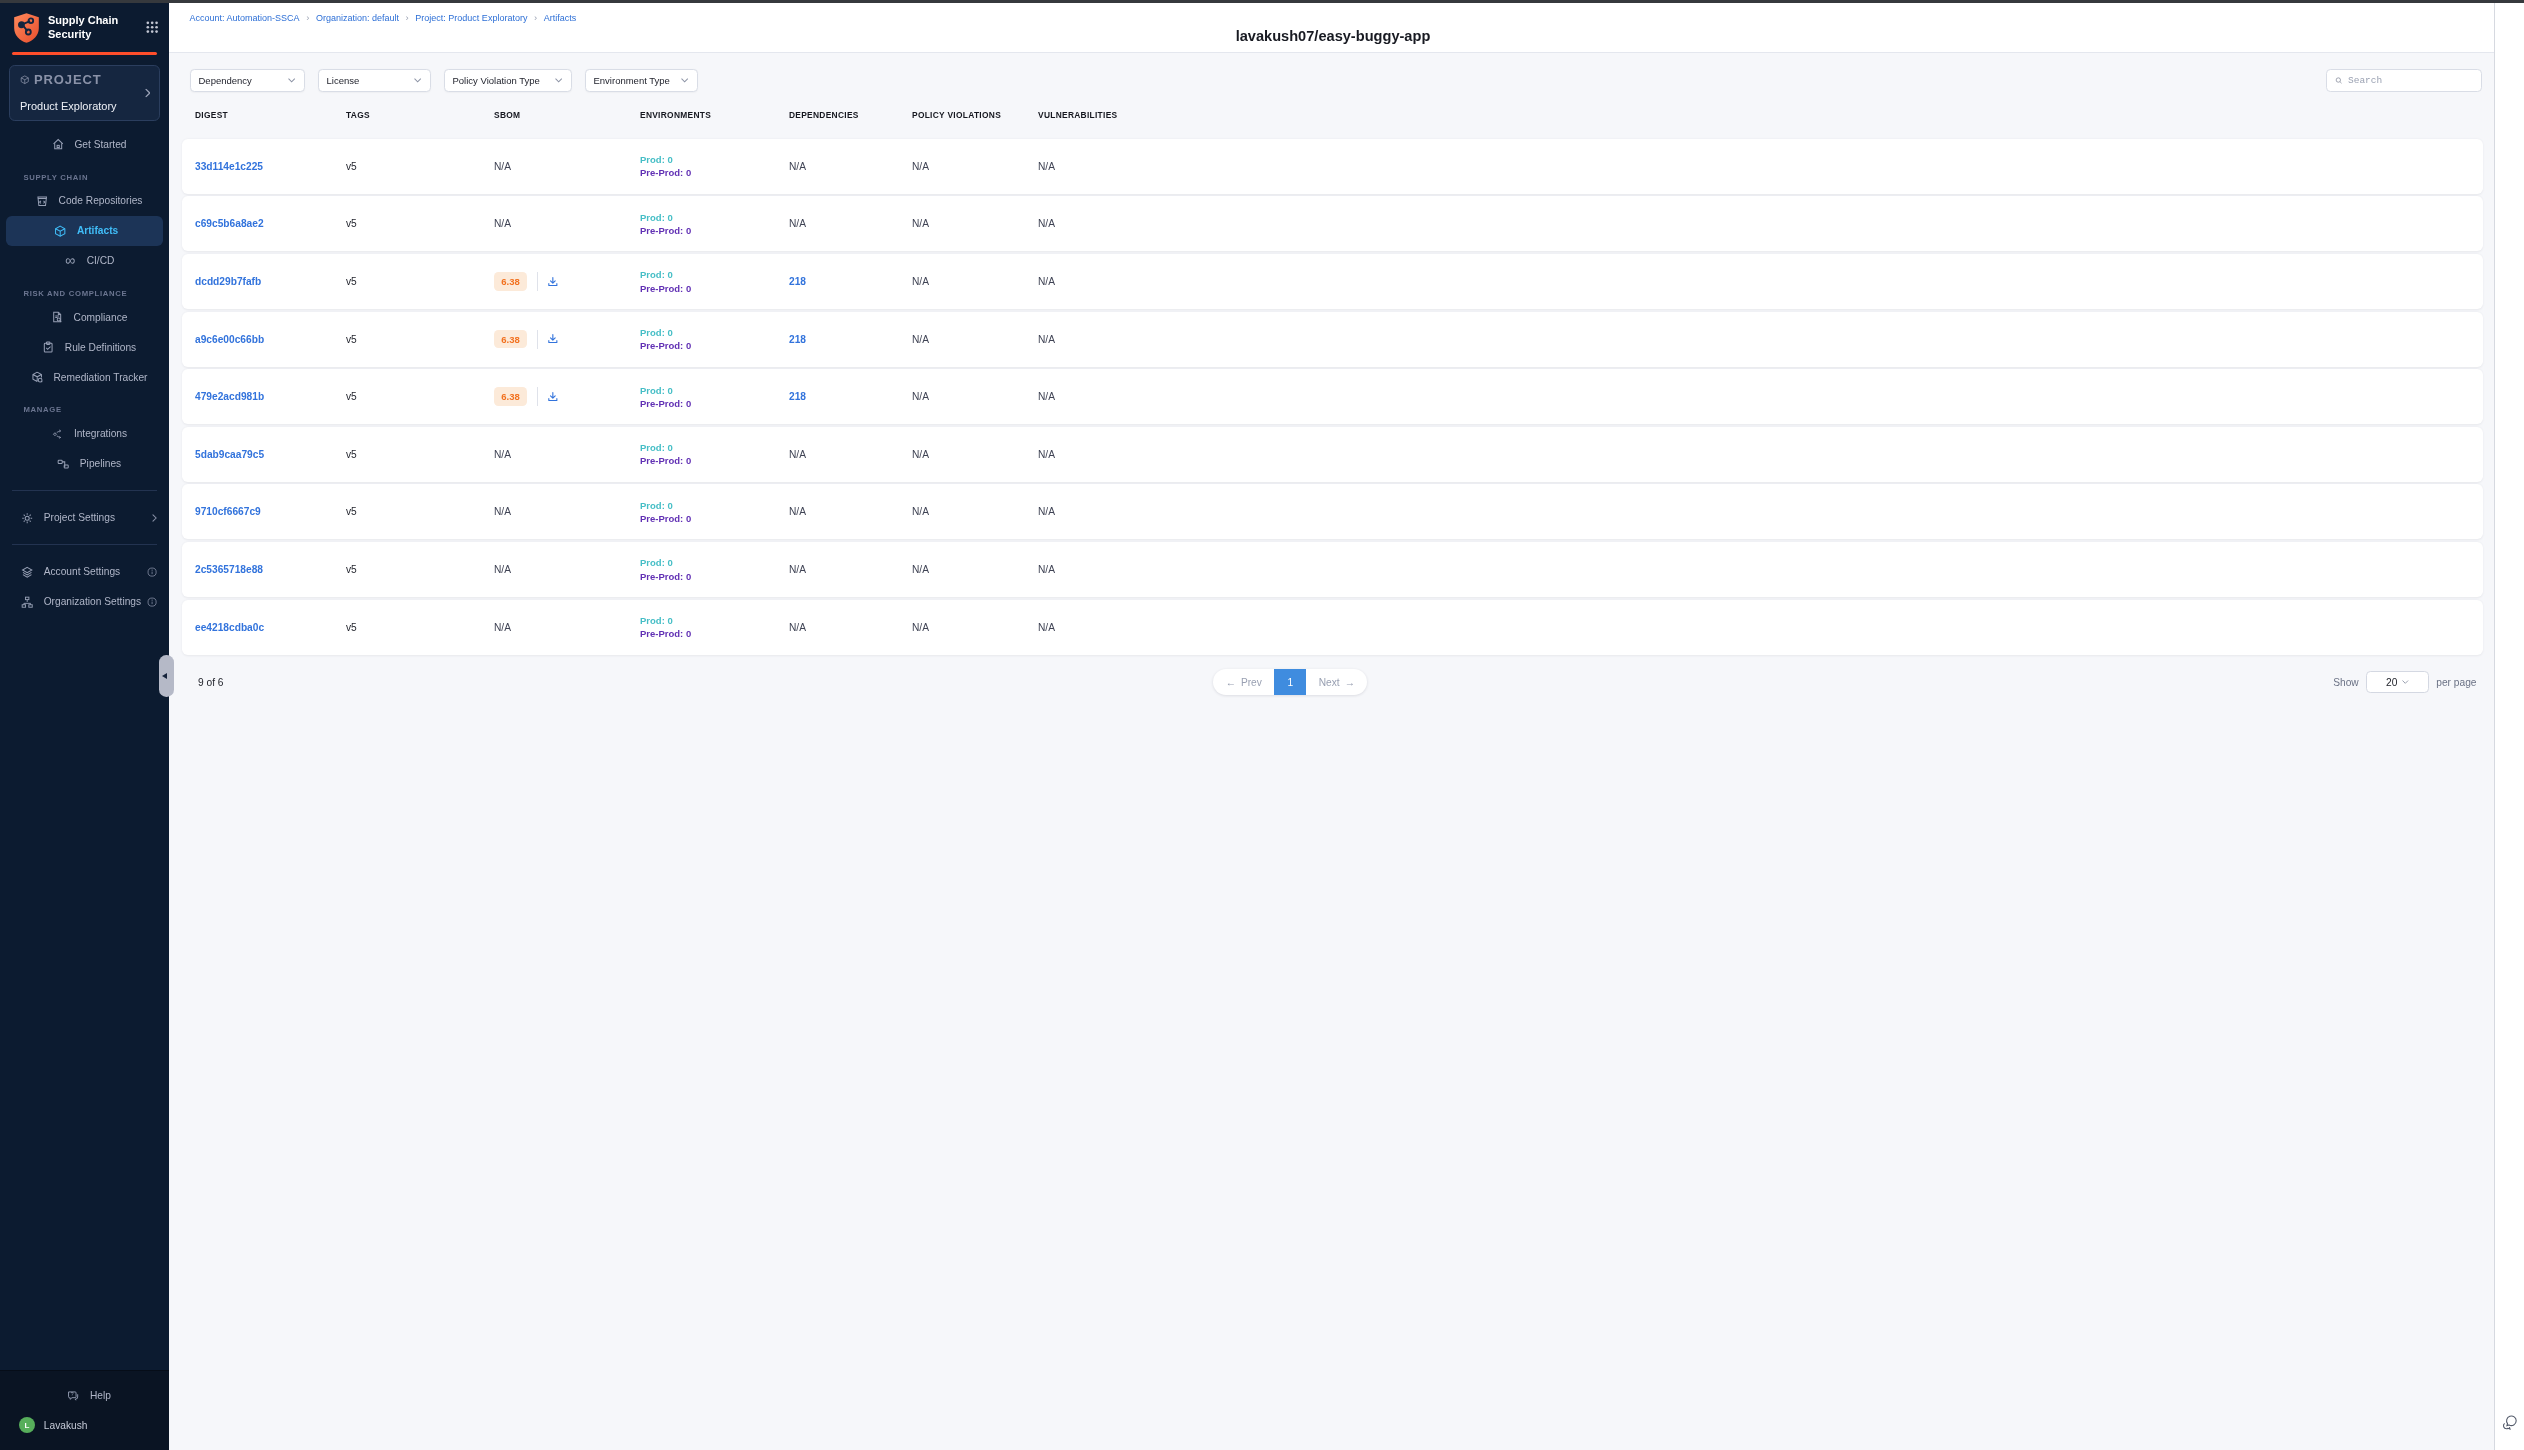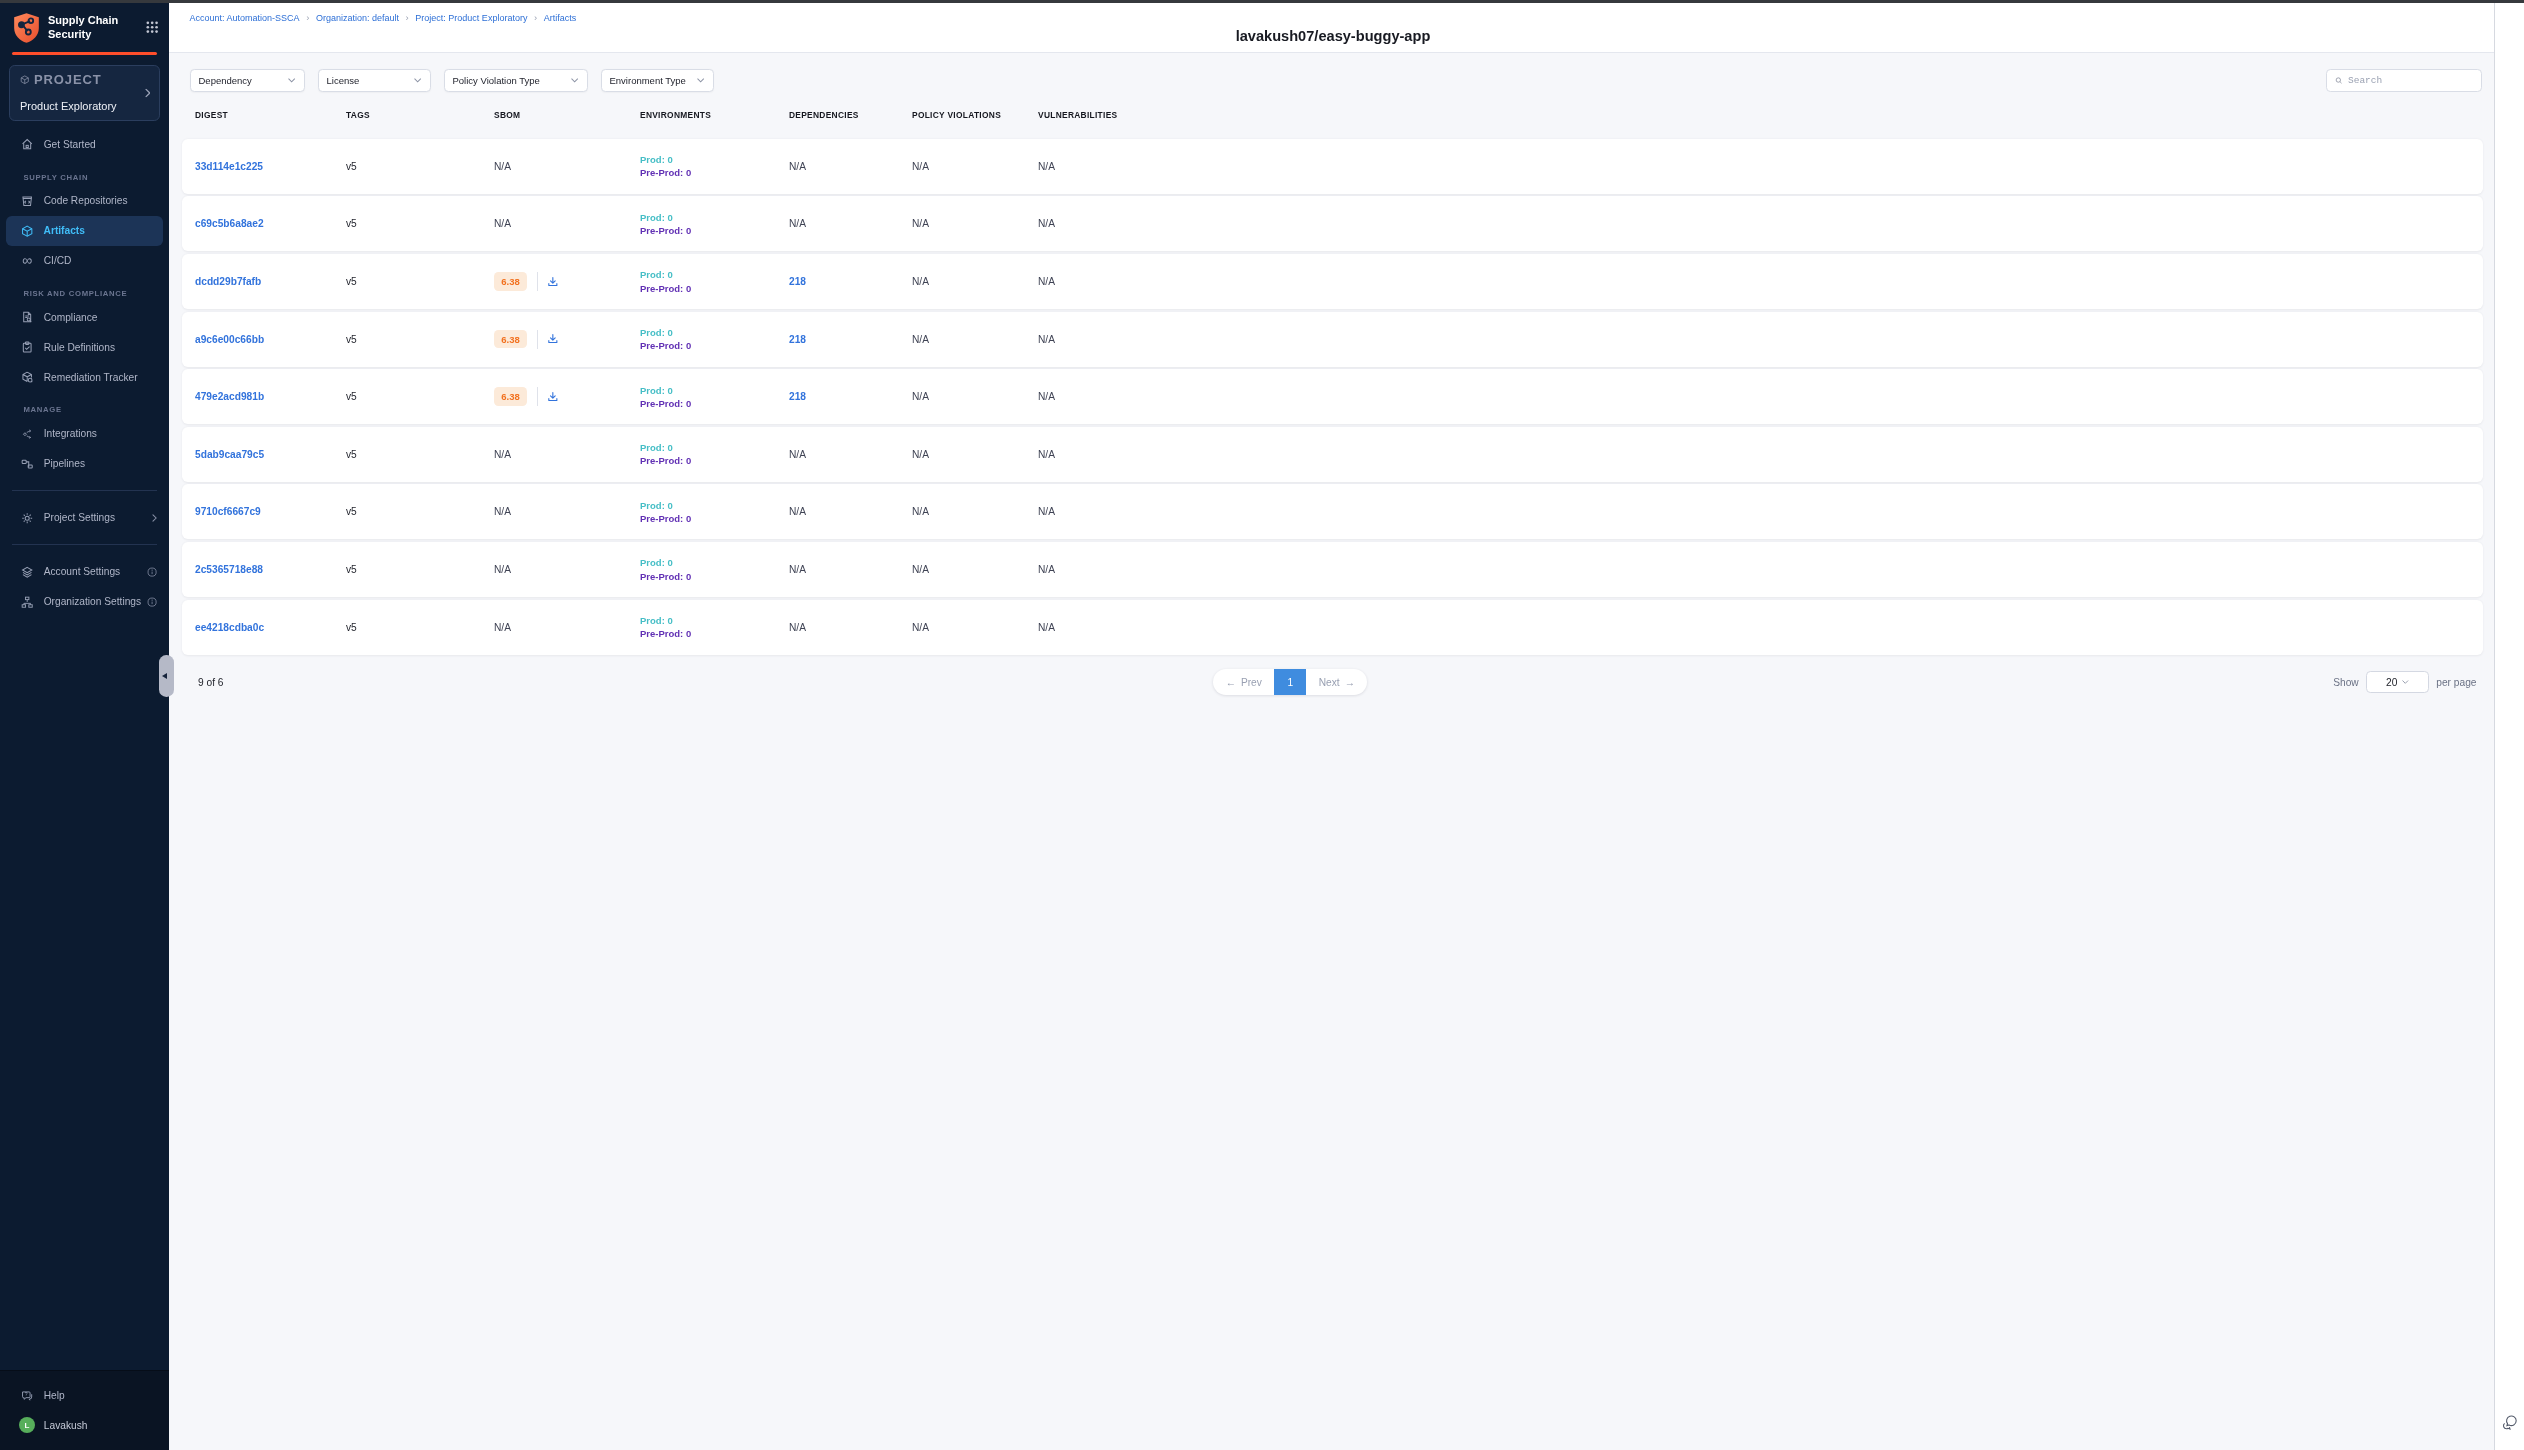--- a/index.html
+++ b/index.html
@@ -25,21 +25,21 @@
   .project-card { margin:10.2px 8.8px 4.4px; background:#152640; border:0.7px solid #2b3e5e; border-radius:5.8px;
                   padding:6.6px 22px 7.3px 10.2px; position:relative; cursor:pointer; }
   .project-label-row { display:flex; align-items:center; gap:4.4px; color:#8a92a8; }
   .project-label { font-size:13px; font-weight:700; letter-spacing:0.9px; }
   .project-name { color:#eef1f7; font-size:11px; margin-top:13px; font-weight:500;
                   white-space:nowrap; overflow:hidden; }
   .project-chev { position:absolute; right:8.8px; top:50%; transform:translateY(-50%); color:#9aa2b6; }
 
   nav { margin-top:4.4px; }
   .nav-item { display:flex; align-items:center; height:30px; padding:0 11.7px 0 20.5px;
-              color:#b0b6c8; font-size:10.2px; cursor:pointer; }
+              color:#b0b6c8; font-size:10.2px; cursor:pointer;justify-content:center; }
   .nav-item .nico { width:13px; height:13px; margin-right:10.2px; flex:0 0 auto; color:#97a0b5; display:flex; align-items:center; justify-content:center; }
   .nav-item.active { background:#1c3457; border-radius:5.8px; margin:0 5.8px; padding-left:14.6px;
                      color:var(--active-nav-text); font-weight:600; }
   .nav-item.active .nico { color:var(--active-nav-text); }
   .nav-section { padding:13px 0 4.4px 23.4px; font-size:7.7px; font-weight:700; letter-spacing:0.7px; color:#6b7590; }
   .nav-divider { height:0.7px; background:#233350; margin:11.7px 11.7px; }
   .nav-right { margin-left:auto; color:#8a92a8; display:flex; align-items:center; }
   .inf-glyph { font-size:14px; line-height:13px; }
 
   .sidebar-bottom { margin-top:auto; background:#0a1423; border-top:0.7px solid #060d18; padding:10.2px 0 10.2px; }
@@ -67,21 +67,21 @@
   .bc-sep { color:#9aa1b2; font-size:9.5px; }
   .page-title { font-size:14.6px; font-weight:700; color:#181a22; margin-top:5.1px;text-align:center; }
 
   .main-body { background:#f6f7fa; flex:1; padding-top:16px; overflow:hidden; }
 
   .filters { display:flex; align-items:center; gap:13px; margin:0 11.7px 0 20.5px; }
   .dropdown { height:23.4px; background:#fff; border:0.7px solid #d9dde6; border-radius:4.4px;
               display:flex; align-items:center; justify-content:space-between; padding:0 8px;
               font-size:9.5px; color:#23252f; cursor:pointer; box-shadow:0 0.7px 1.5px rgba(40,41,61,.04); }
   .dropdown:nth-child(1){ width:115px; } .dropdown:nth-child(2){ width:113px; }
-  .dropdown:nth-child(3){ width:144px; } .dropdown:nth-child(4){ width:113px; }
+  .dropdown:nth-child(3){ width:128px; } .dropdown:nth-child(4){ width:113px; }
   .dd-chev { color:#8d94a6; margin-left:7.3px; display:flex; }
   .search-box { margin-left:auto; width:156px; height:23.4px; background:#fff; border:0.7px solid #d9dde6;
                 border-radius:4.4px; display:flex; align-items:center; padding:0 7.3px; gap:5.8px; }
   .search-box input { border:none; outline:none; flex:1; font-size:9.5px; color:#23252f;
                       font-family:Liberation Mono, monospace; background:transparent; }
   .search-box input::placeholder { color:#9aa1b2; }
 
   .table-wrap { margin:0 11px 0 13px; }
   .thead, .row { display:grid; grid-template-columns:151px 148px 146px 149px 123px 126px 1fr; align-items:center; }
   .thead { padding:17.5px 0 0 13px; }

